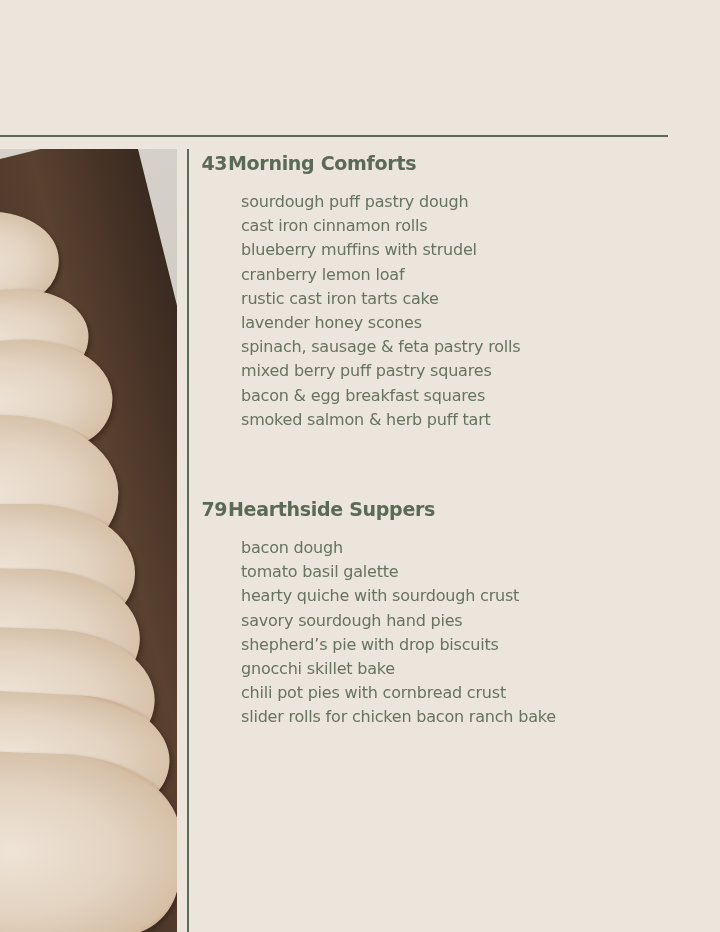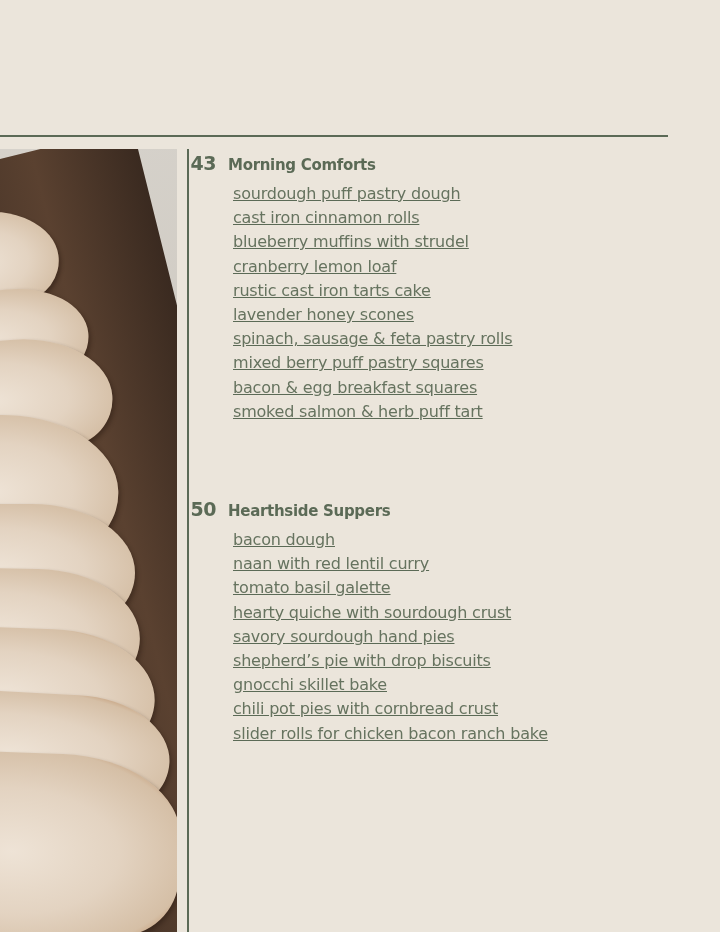--- a/index.html
+++ b/index.html
@@ -64,36 +64,35 @@
     .section-head {
       display: flex;
       align-items: baseline;
       height: 26px;
     }
     .section-num {
       width: 38px;
       text-align: right;
       font-weight: bold;
       font-size: 19px;
-      padding-right: 12px;
+      padding-right: 1px;
       box-sizing: border-box;
       letter-spacing: -0.5px;
     }
     .section-title {
       font-weight: bold;
-      font-size: 15px;
+      font-size: 19px;
       margin-left: 0px;
       letter-spacing: -0.3px;
       padding-left: 0;
     }
     .items {
       list-style: none;
-      margin: 4px;
+      margin: 12px;
       padding: 0 0 0 39px;
-      text-decoration: underline;
     }
     .items li {
       font-size: 16px;
       line-height: 24.2px;
       color: #66735f;
       white-space: nowrap;
       letter-spacing: -0.2px;
     }
     .sec1 { top: 152px; }
     .sec2 { top: 498px; }
@@ -131,26 +130,25 @@
     <li>lavender honey scones</li>
     <li>spinach, sausage &amp; feta pastry rolls</li>
     <li>mixed berry puff pastry squares</li>
     <li>bacon &amp; egg breakfast squares</li>
     <li>smoked salmon &amp; herb puff tart</li>
   </ul>
 </div>
 
 <div class="section sec2">
   <div class="section-head">
-    <span class="section-num">50</span>
+    <span class="section-num">79</span>
     <span class="section-title">Hearthside Suppers</span>
   </div>
   <ul class="items">
     <li>bacon dough</li>
-    <li>naan with red lentil curry</li>
     <li>tomato basil galette</li>
     <li>hearty quiche with sourdough crust</li>
     <li>savory sourdough hand pies</li>
     <li>shepherd’s pie with drop biscuits</li>
     <li>gnocchi skillet bake</li>
     <li>chili pot pies with cornbread crust</li>
     <li>slider rolls for chicken bacon ranch bake</li>
   </ul>
 </div>
 

